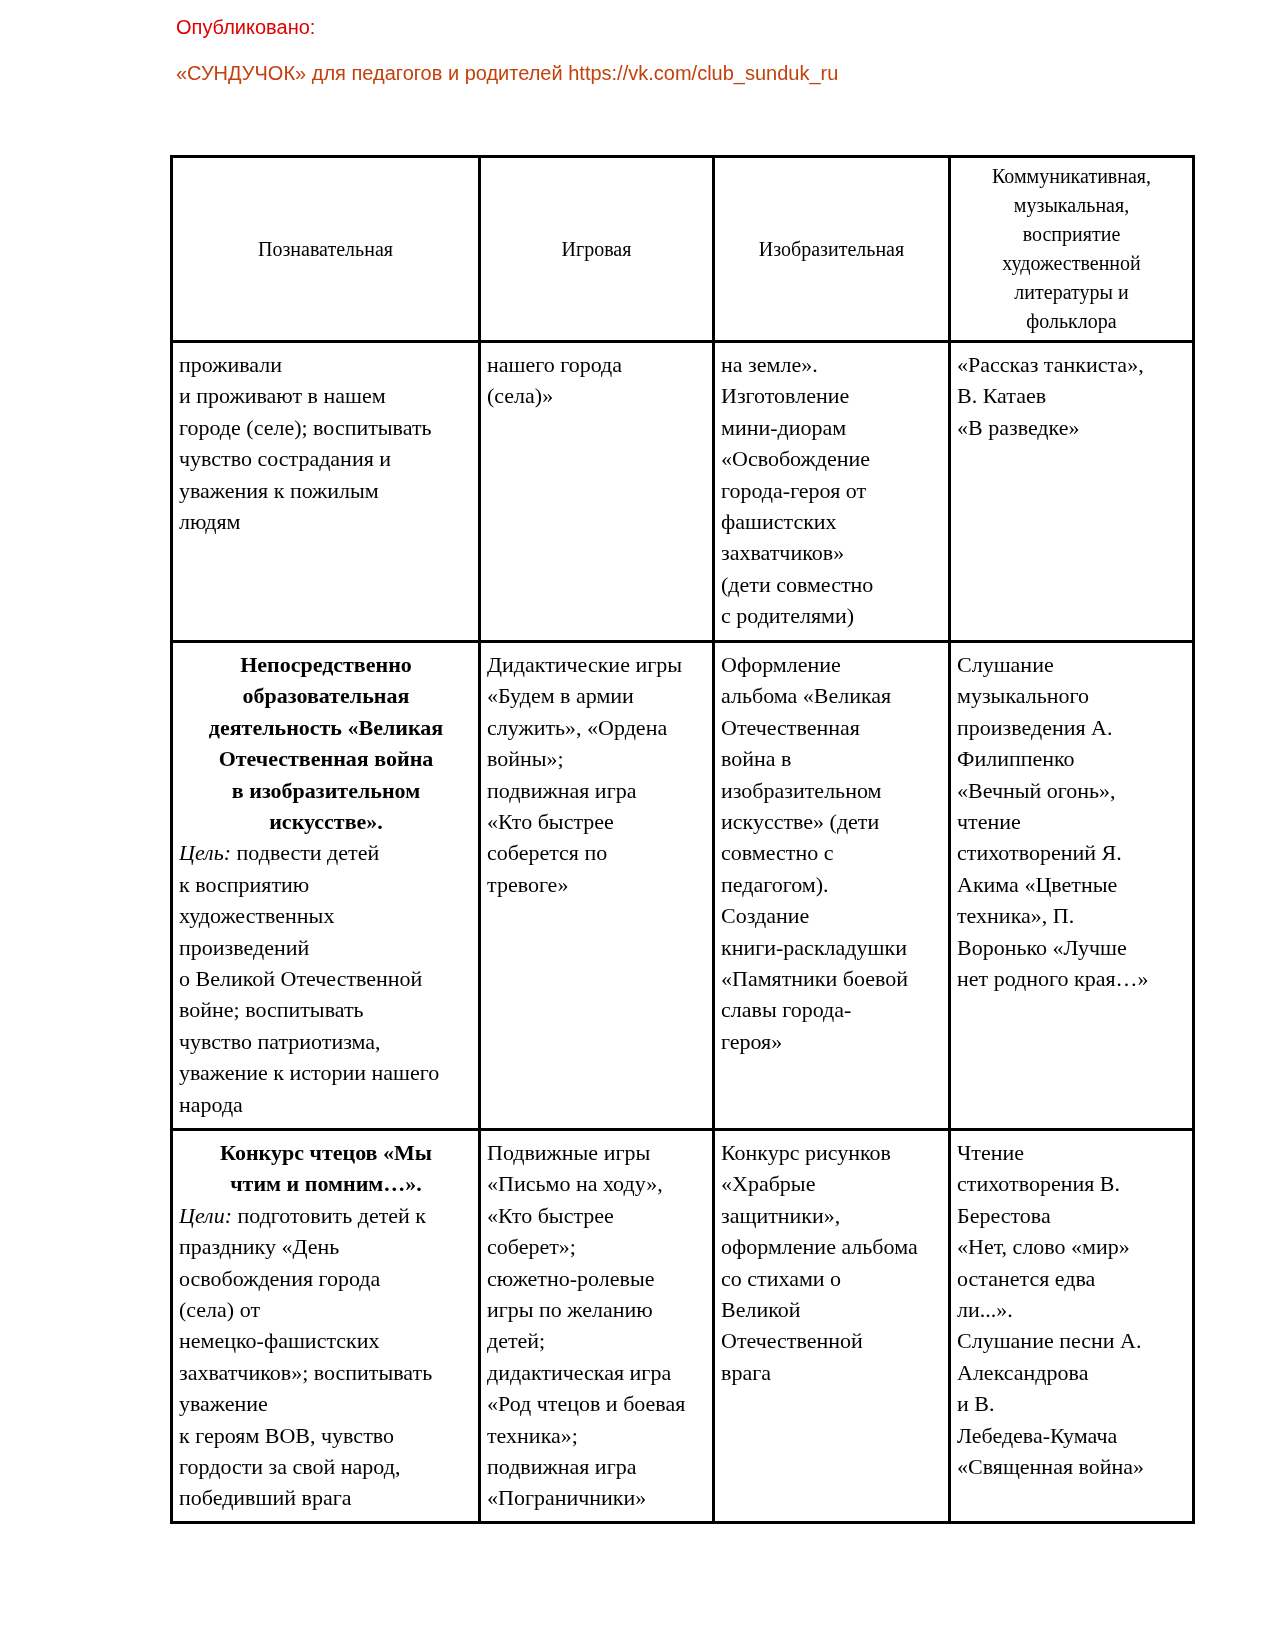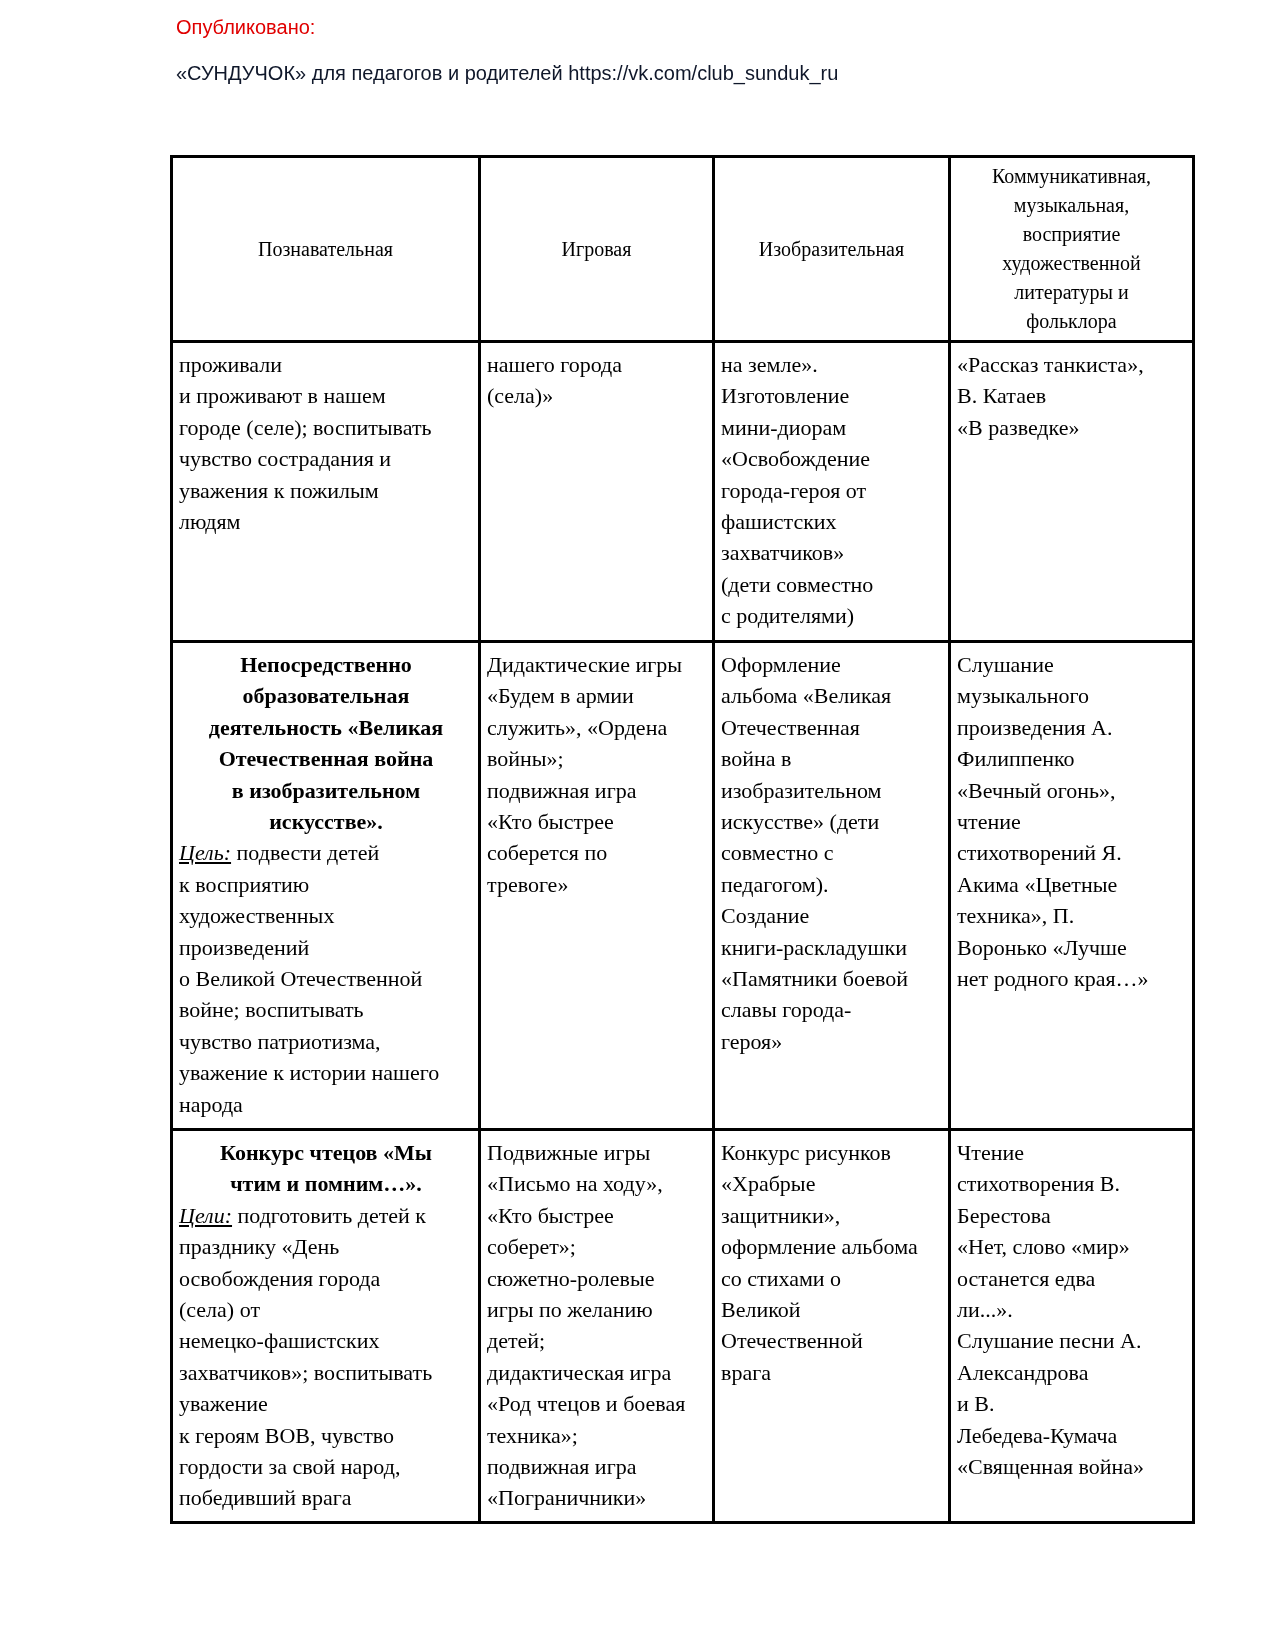--- a/index.html
+++ b/index.html
@@ -3,38 +3,38 @@
 <meta charset="utf-8">
 <style>
   html, body { margin: 0; padding: 0; background: #ffffff; }
   body { width: 1275px; height: 1650px; position: relative; overflow: hidden; }
   .pub {
     position: absolute; left: 176px; top: 16px;
     font-family: "Liberation Sans", sans-serif; font-size: 20px; color: #e00000;
   }
   .pub-line2 {
     position: absolute; left: 176px; top: 62px;
-    font-family: "Liberation Sans", sans-serif; font-size: 20px; color: #0f172a;
+    font-family: "Liberation Sans", sans-serif; font-size: 20px; color: #c2410c;
   }
   table.plan {
     position: absolute; left: 170px; top: 155px;
     width: 1022px; border-collapse: collapse; table-layout: fixed;
     font-family: "Liberation Serif", serif; font-size: 22px; line-height: 31.4px; color: #000;
   }
   table.plan td, table.plan th {
     border: 3px solid #000; vertical-align: top; padding: 6px 5px 6px 6px;
     font-weight: normal; word-wrap: break-word;
   }
   table.plan th {
     vertical-align: middle; font-size: 20px; line-height: 29px;
     height: 172px; padding: 4px 6px;
   }
   .line { display: block; white-space: nowrap; }
   .bold { font-weight: bold; text-align: center; }
-  .ital { font-style: italic; text-decoration: underline; }
+  .ital { font-style: italic; }
   col.c1 { width: 308px; }
   col.c2 { width: 234px; }
   col.c3 { width: 236px; }
   col.c4 { width: 244px; }
   tr.r1 td { height: 285px; font-family: Liberation Serif, serif; }
   tr.r2 td { height: 473px; }
   tr.r3 td { height: 378px; }
 </style>
 </head>
 <body>

